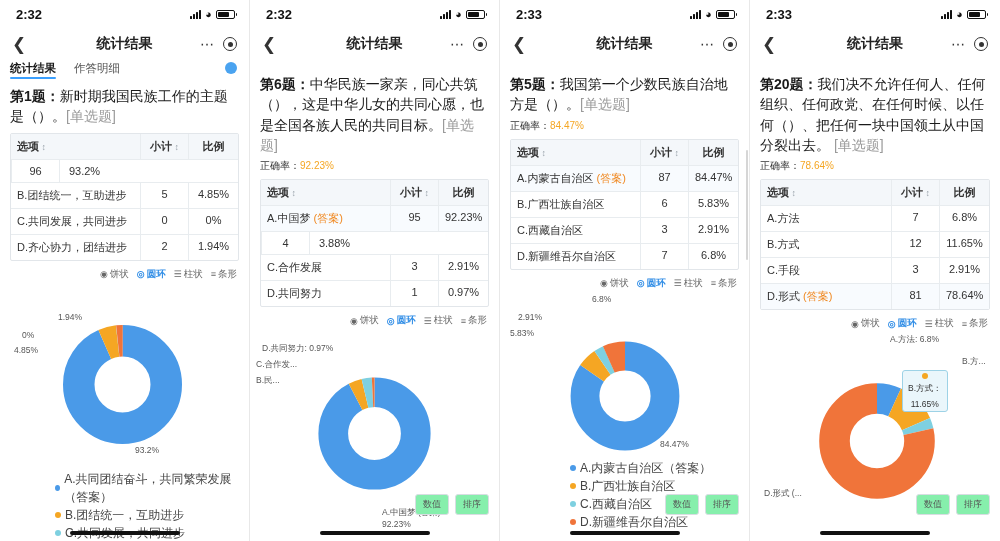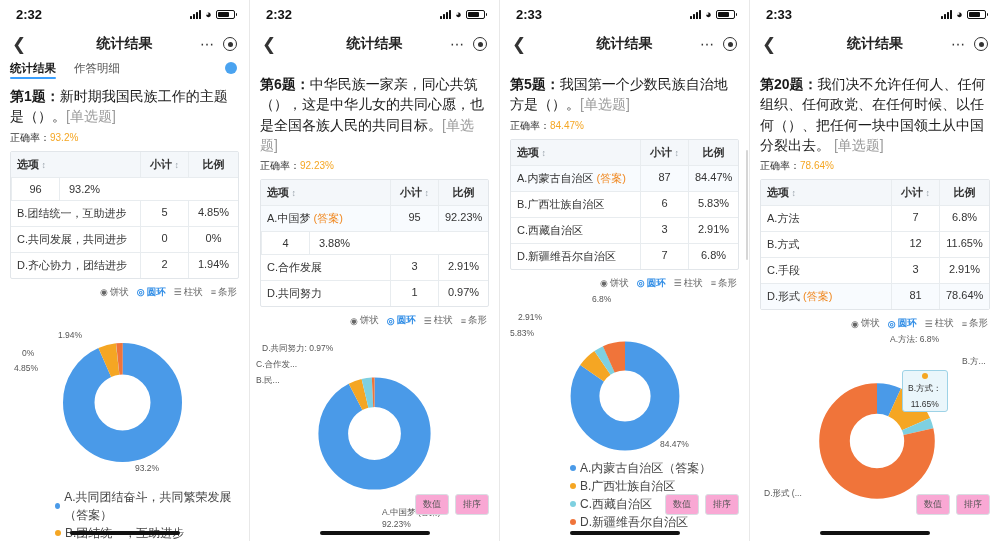--- a/index.html
+++ b/index.html
@@ -155,21 +155,21 @@
   }
   .tooltip .sq { width: 6px; height: 6px; border-radius: 50%; background: #f5a623; }
 
   
   .bottom-btns {
     position: absolute; right: 10px; bottom: 26px;
     display: flex; gap: 6px;
   }
   .bbtn {
     border: 1px solid #d8dde2; border-radius: 3px;
-    font-size: 9px; color: #555; padding: 3px 7px; background: #f9a8d4;
+    font-size: 9px; color: #555; padding: 3px 7px; background: #86efac;
   }
   .homebar {
     position: absolute; bottom: 6px; left: 50%;
     transform: translateX(-50%);
     width: 110px; height: 4px; border-radius: 2px; background: #111;
   }
   .scrollhint {
     position: absolute; right: 1px; top: 150px;
     width: 2px; height: 110px; border-radius: 1px; background: #d6d6d6;
   }
@@ -207,23 +207,20 @@
     </div>
     <div class="tabs">
       <div class="tab active">统计结果</div>
       <div class="tab">作答明细</div>
       <div class="dot-blue"></div>
     </div>
 
     <div class="qblock">
       <div class="qtitle">
         <b>第1题：</b><span>新时期我国民族工作的主题是（）。</span><span class="qtype">[单选题]</span>
-      </div>
-      <div class="correct">
-        <span>正确率：</span><span class="val">93.2%</span>
       </div>
     </div>
 
     <div class="tbl">
       <div class="tr th">
         <div class="c1 sortable">选项</div>
         <div class="c2 sortable">小计</div>
         <div class="c3">比例</div>
       </div>
       <div class="tr">

